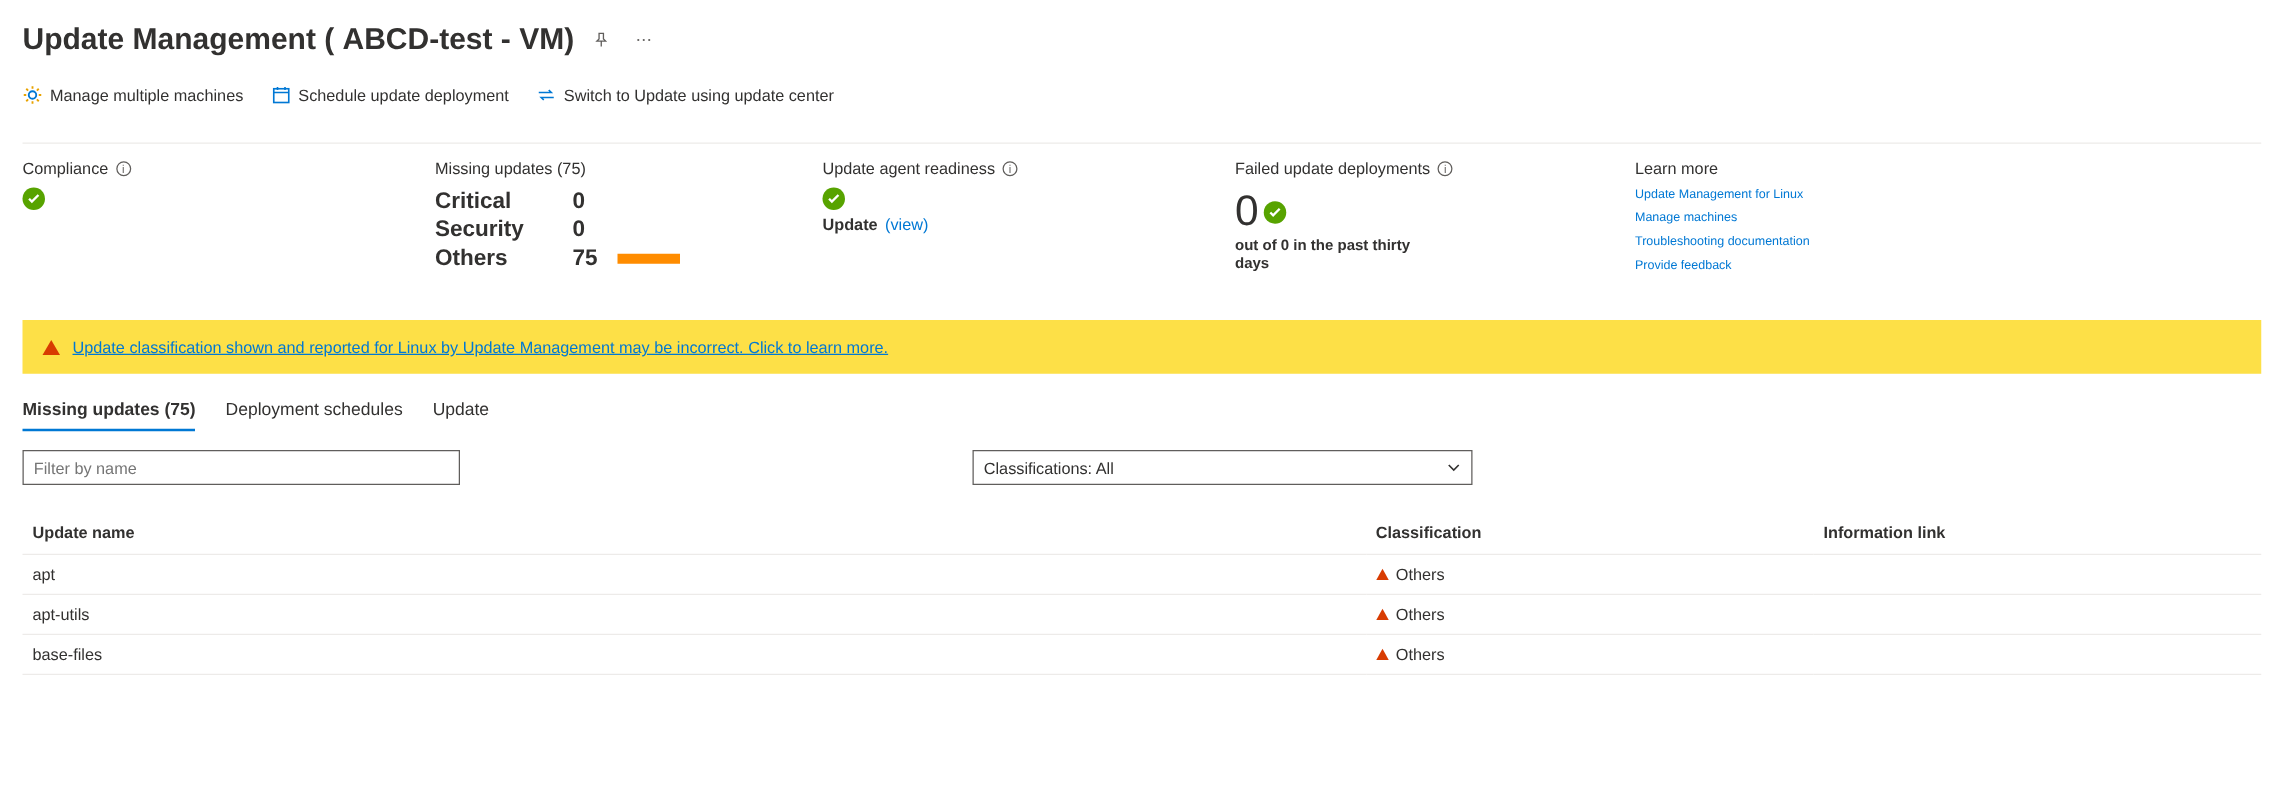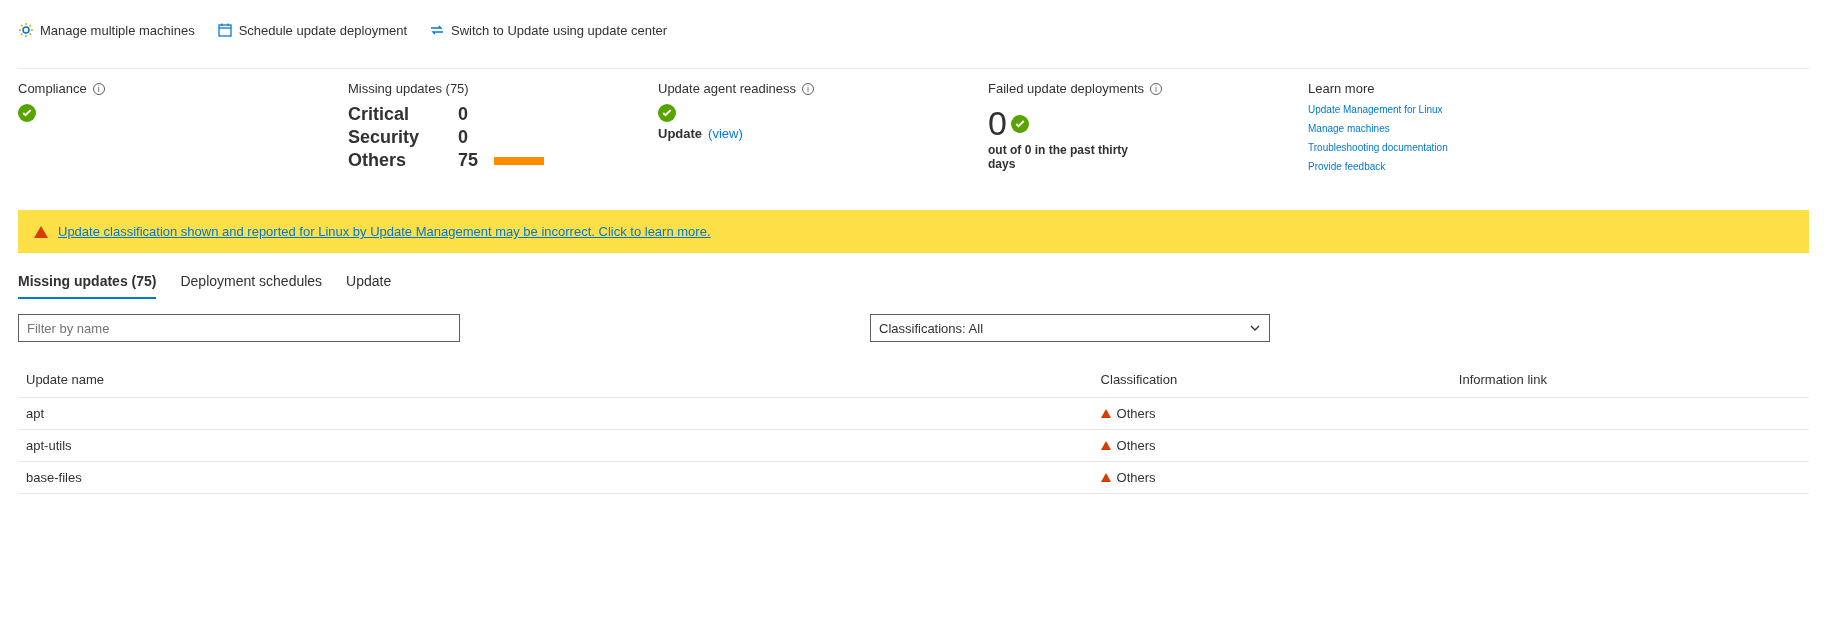--- a/index.html
+++ b/index.html
@@ -34,34 +34,51 @@
 .learn-card { width: 260px; }
 .learn-card a { display: block; color: #0078d4; font-size: 10px; text-decoration: none; margin-bottom: 8px; cursor: pointer; }
 .banner { background: #fde047; padding: 14px 16px; display: flex; align-items: center; gap: 10px; margin-bottom: 20px; }
 .banner a { color: #0078d4; text-decoration: underline; font-size: 13px; }
 .warn-icon { width: 0; height: 0; border-left: 7px solid transparent; border-right: 7px solid transparent; border-bottom: 12px solid #d83b01; display: inline-block; position: relative; }
 .warn-icon-small { width: 0; height: 0; border-left: 5px solid transparent; border-right: 5px solid transparent; border-bottom: 9px solid #d83b01; display: inline-block; margin-right: 6px; }
 .tabs { display: flex; gap: 24px; border-bottom: 1px solid transparent; margin-bottom: 14px; }
 .tab { font-size: 14px; padding-bottom: 8px; cursor: pointer; }
 .tab.active { font-weight: 600; border-bottom: 2px solid #0078d4; }
 .filters { display: flex; gap: 20px; margin-bottom: 20px; }
-.filter-input { width: 442px; height: 28px; border: 1px solid #605e5c; padding: 4px 8px; font-size: 13px; }
+.filter-input { width: 350px; height: 28px; border: 1px solid #605e5c; padding: 4px 8px; font-size: 13px; }
 .classif-select { width: 400px; height: 28px; border: 1px solid #605e5c; padding: 0 8px; font-size: 13px; display: flex; align-items: center; justify-content: space-between; cursor: pointer; text-align: right; }
 table { width: 100%; border-collapse: collapse; }
-th { text-align: left; font-size: 13px; font-weight: 400; padding: 10px 8px; border-bottom: 1px solid #edebe9; }
+th { text-align: left; font-size: 13px; font-weight: 700; padding: 10px 8px; border-bottom: 1px solid #edebe9; }
 td { font-size: 13px; padding: 8px 8px; border-bottom: 1px solid #edebe9; }
 .col-name { width: 60%; }
 .col-classif { width: 20%; }
 .col-info { width: 20%; }
 </style>
 </head>
 <body>
 
 <div class="page">
 
+  <div class="header">
+    <h1>
+      <span>Update Management ( </span><b>ABCD</b><span>-test - VM)</span>
+    </h1>
+    <span class="icon-btn">
+      <svg viewBox="0 0 16 16" width="14" height="14" fill="none" stroke="#605e5c" stroke-width="1.2">
+          <path d="M6 2l4 0 0 5 2 2 -8 0 2-2z M8 9l0 5"></path>
+        </svg>
+    </span>
+    <span class="icon-btn">
+      <svg viewBox="0 0 16 16" width="14" height="14" fill="#605e5c">
+          <circle cx="3" cy="8" r="1"></circle>
+          <circle cx="8" cy="8" r="1"></circle>
+          <circle cx="13" cy="8" r="1"></circle>
+        </svg>
+    </span>
+  </div>
 
   <div class="toolbar">
     <span class="tool-item">
       <svg viewBox="0 0 16 16">
           <circle cx="8" cy="8" r="3" fill="none" stroke="#0078d4" stroke-width="1.5"></circle>
           <path d="M8 1v2M8 13v2M1 8h2M13 8h2M3 3l1.5 1.5M11.5 11.5L13 13M3 13l1.5-1.5M11.5 4.5L13 3" stroke="#e8a300" stroke-width="1.5"></path>
         </svg>
       <span>Manage multiple machines</span>
     </span>
     <span class="tool-item">

